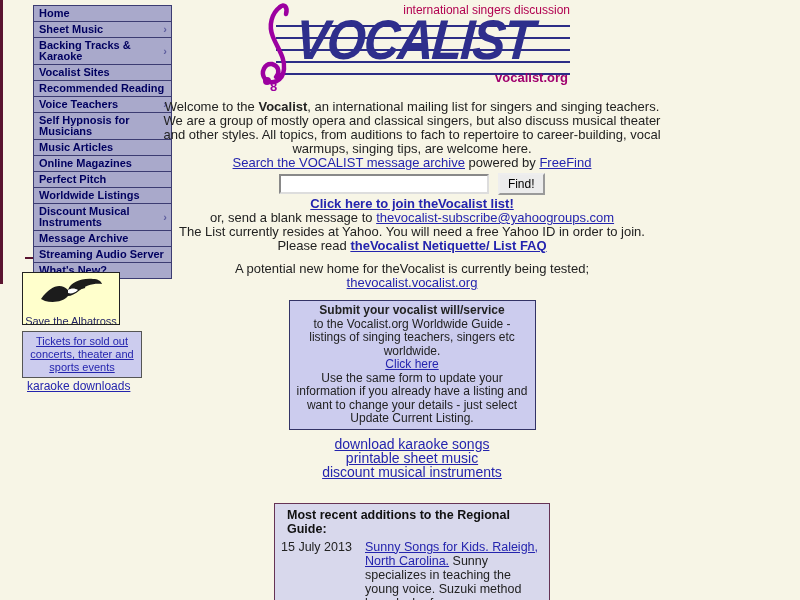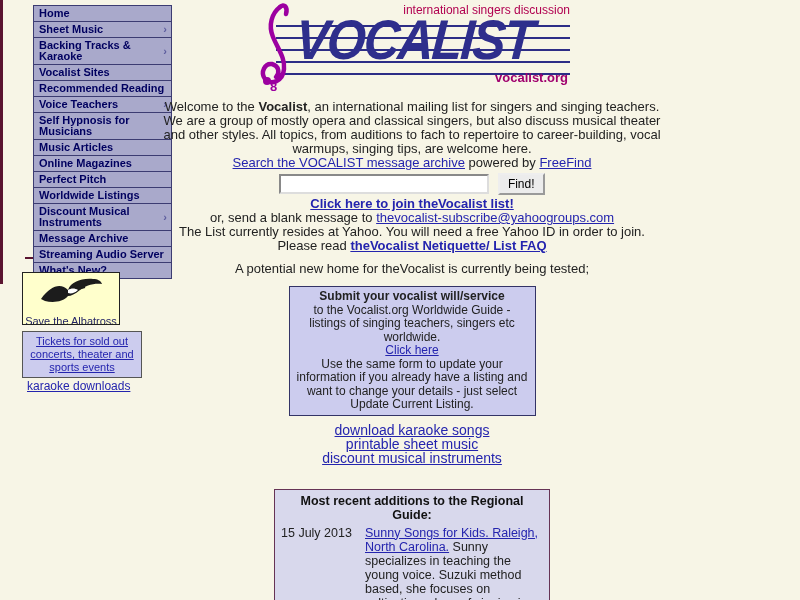--- a/index.html
+++ b/index.html
@@ -85,21 +85,21 @@
   }
 
   .quick-links { margin-top:7px; font-size:14px; line-height:14px; }
 
   
   .guide {
     width:276px; margin:24px auto 0; background:#d8d8ec;
     border:1px solid #663355; text-align:left;
     font-size:12.5px; line-height:14px; padding:2px 4px 6px;
   }
-  .guide-title { text-align:center; font-weight:bold; color:#111; padding:2px 8px 3px; }
+  .guide-title { text-align:left; font-weight:bold; color:#111; padding:2px 8px 3px; }
   .guide-row { display:grid; grid-template-columns:78px 1fr; column-gap:6px; padding:1px 2px 3px; }
   .guide-date { color:#222; }
 </style>
 </head>
 <body>
 
 <div class="left-rule"></div>
 <div class="menu-hr"></div>
 
 <div class="menu">
@@ -196,20 +196,21 @@
     <button>Find!</button>
   </div>
 
   <div class="txt"><a class="bold">Click here to join theVocalist list!</a></div>
   <div class="txt"><span>or, send a blank message to </span><a>thevocalist-subscribe@yahoogroups.com</a></div>
   <div class="txt">The List currently resides at Yahoo. You will need a free Yahoo ID in order to join.</div>
   <div class="txt"><span>Please read </span><a class="bold">theVocalist Netiquette/ List FAQ</a></div>
 
   <div class="spacer8"></div>
   <div class="txt">A potential new home for theVocalist is currently being tested;</div>
+  <div class="txt"><a>thevocalist.vocalist.org</a></div>
 
   <div class="submit-box">
     <div class="bold">Submit your vocalist will/service</div>
     <div>to the Vocalist.org Worldwide Guide - listings of singing teachers, singers etc worldwide.</div>
     <div><a>Click here</a></div>
     <div>Use the same form to update your information if you already have a listing and want to change your details - just select Update Current Listing.</div>
   </div>
 
   <div class="quick-links">
     <div><a>download karaoke songs</a></div>

